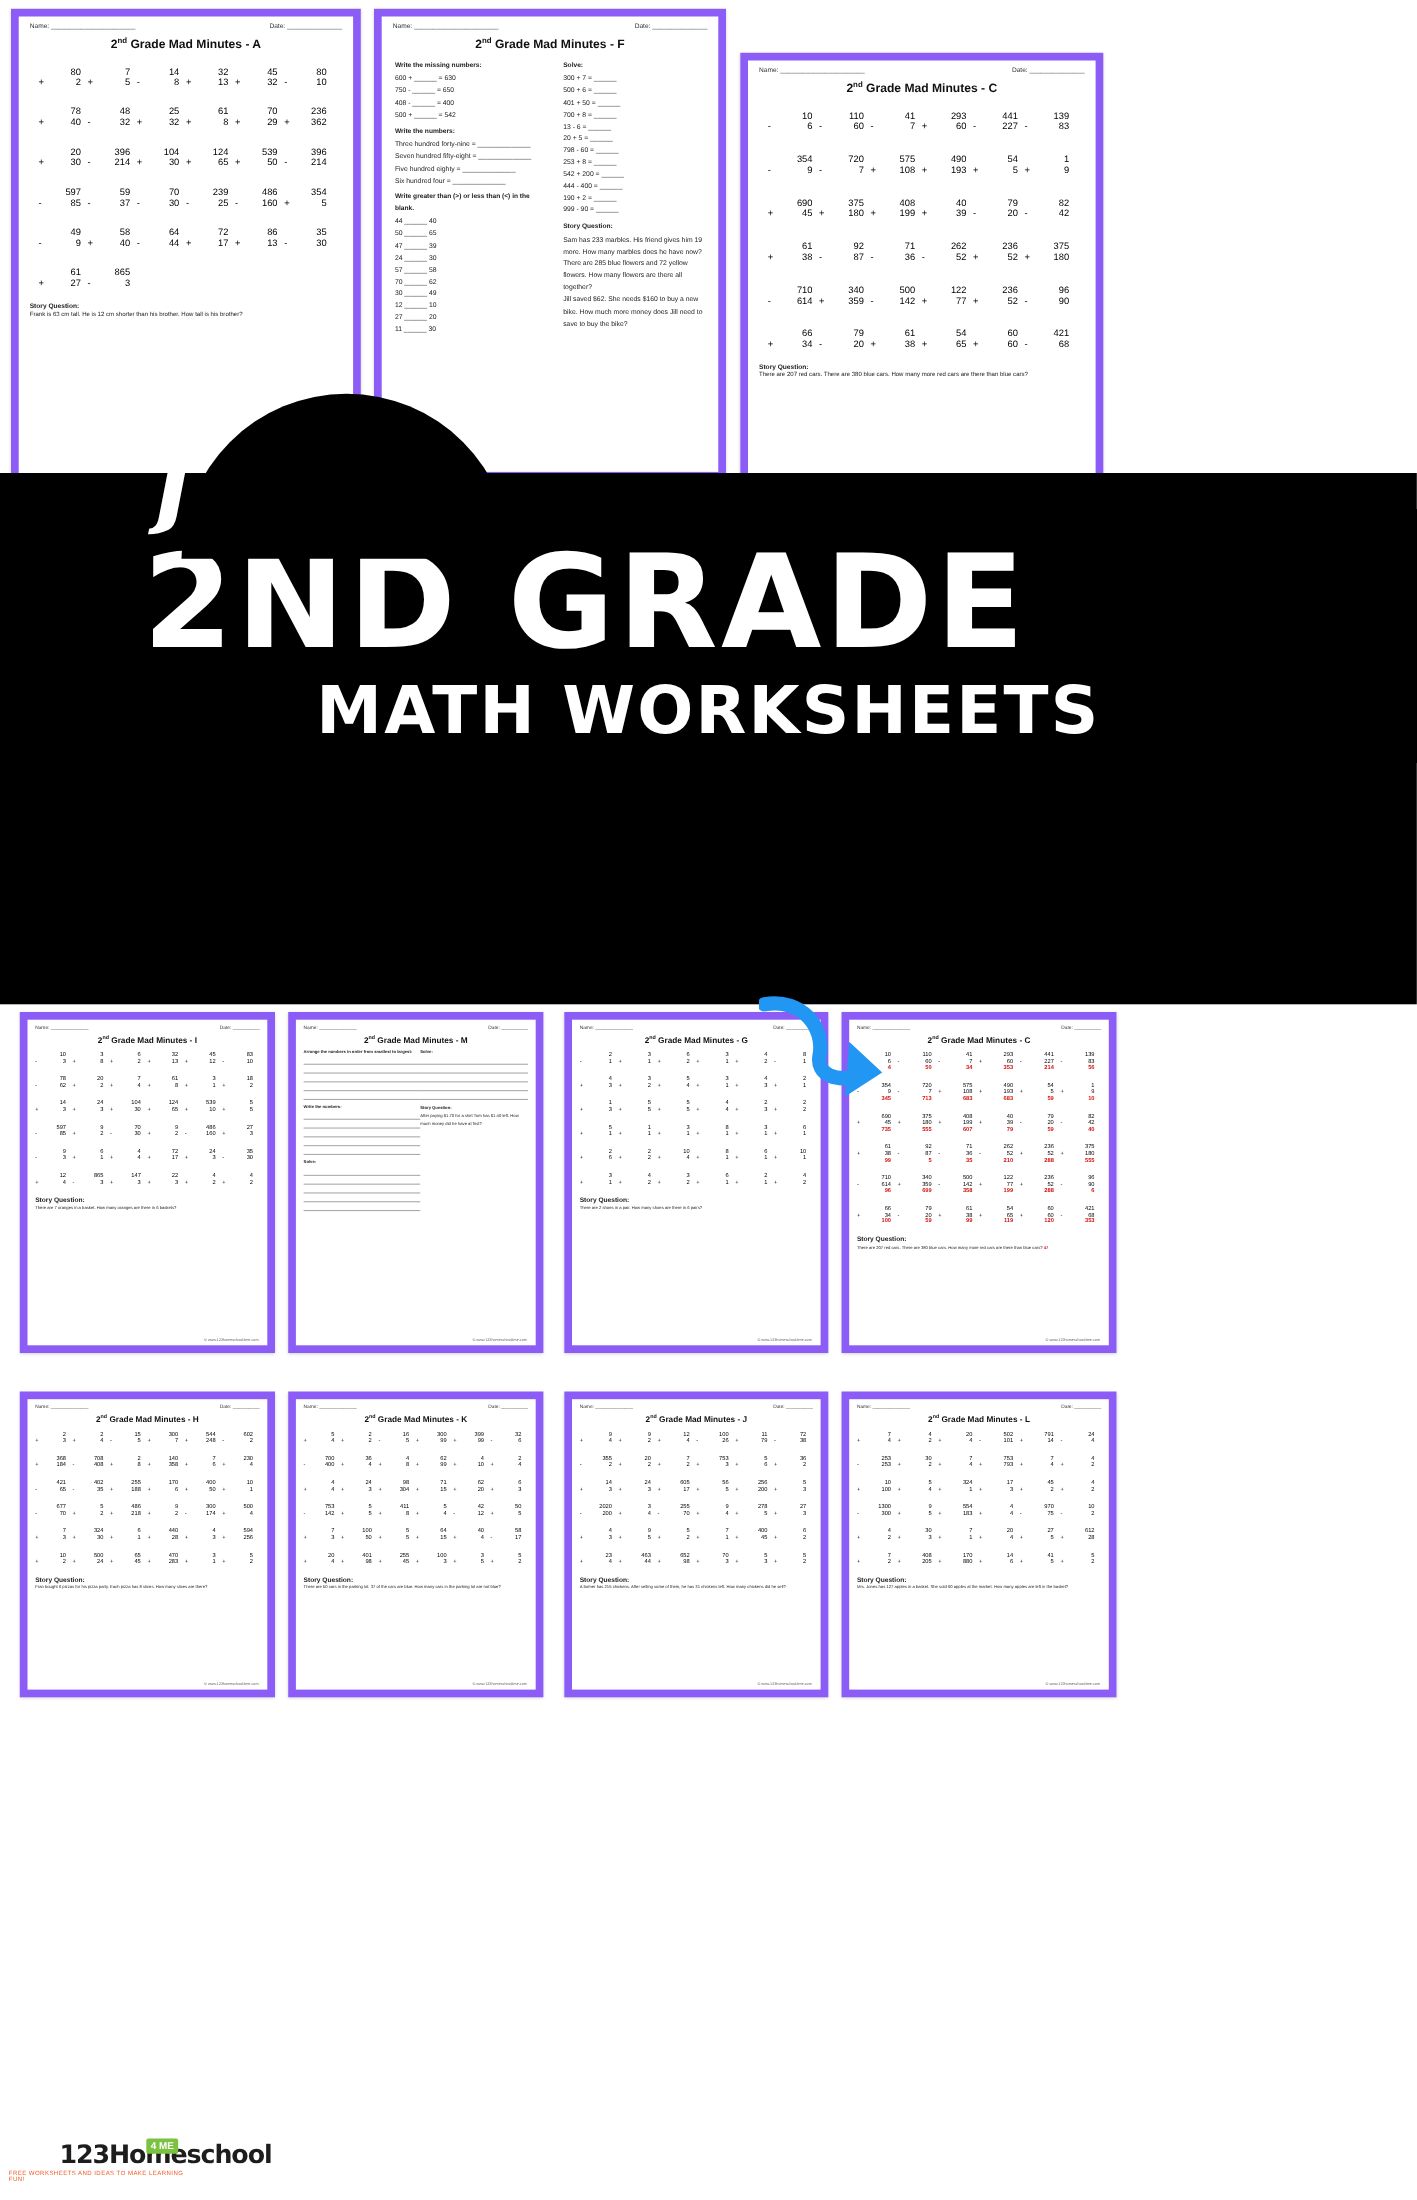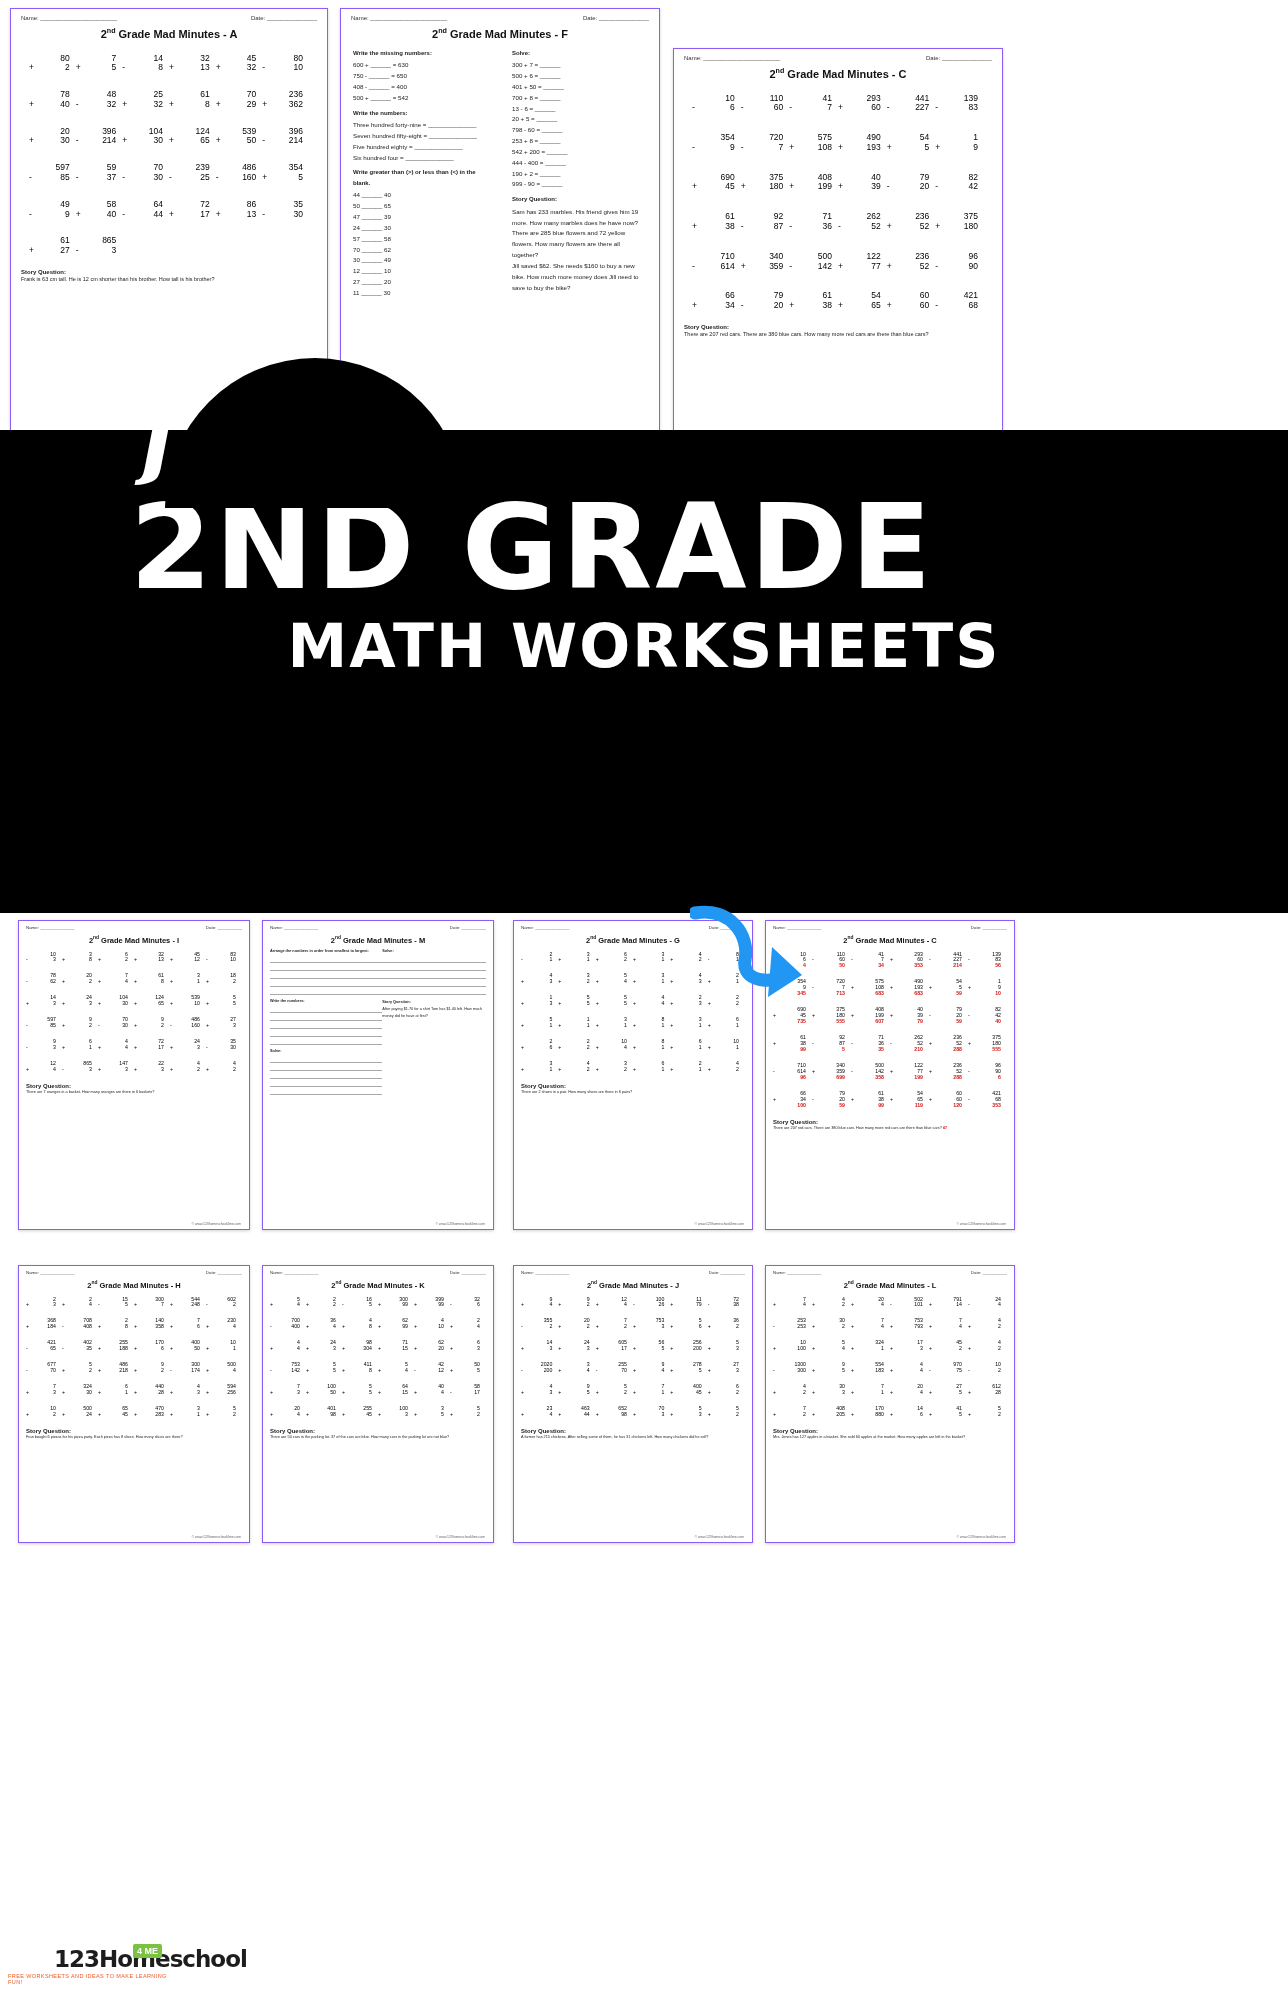--- a/index.html
+++ b/index.html
@@ -1,19 +1,19 @@
 <!DOCTYPE html>
 <html><head>
 <meta charset="utf-8">
 <style>
   html,body{margin:0;padding:0;}
   body{width:1288px;height:2000px;background:#ffffff;font-family:"Liberation Sans",sans-serif;position:relative;overflow:hidden;}
 
   
-  .sheet{position:absolute;background:#fff;border:1px solid #8b5cf6;box-shadow:0 1px 3px rgba(0,0,0,.18);box-sizing:border-box;overflow:hidden;}
+  .sheet{position:absolute;background:#fff;border:7px solid #8b5cf6;box-shadow:0 1px 3px rgba(0,0,0,.18);box-sizing:border-box;overflow:hidden;}
   .sheet .hdr{display:flex;justify-content:space-between;padding:6px 10px 0 10px;font-size:6px;color:#333;}
   .sheet .hdr span{white-space:nowrap;}
   .sheet .title{text-align:center;font-weight:bold;margin-top:6px;color:#111;}
   .sheet .title sup{font-size:.65em;}
   .grid{display:grid;padding:8px 18px;}
   .prob{position:relative;text-align:right;padding-right:6px;line-height:1.15;}
   .prob .a{display:block;}
   .prob .b{display:block;position:relative;}
   .prob .b .op{position:absolute;left:0;}
   .prob .bar{border-bottom:1px solid #333;margin-top:1px;}

